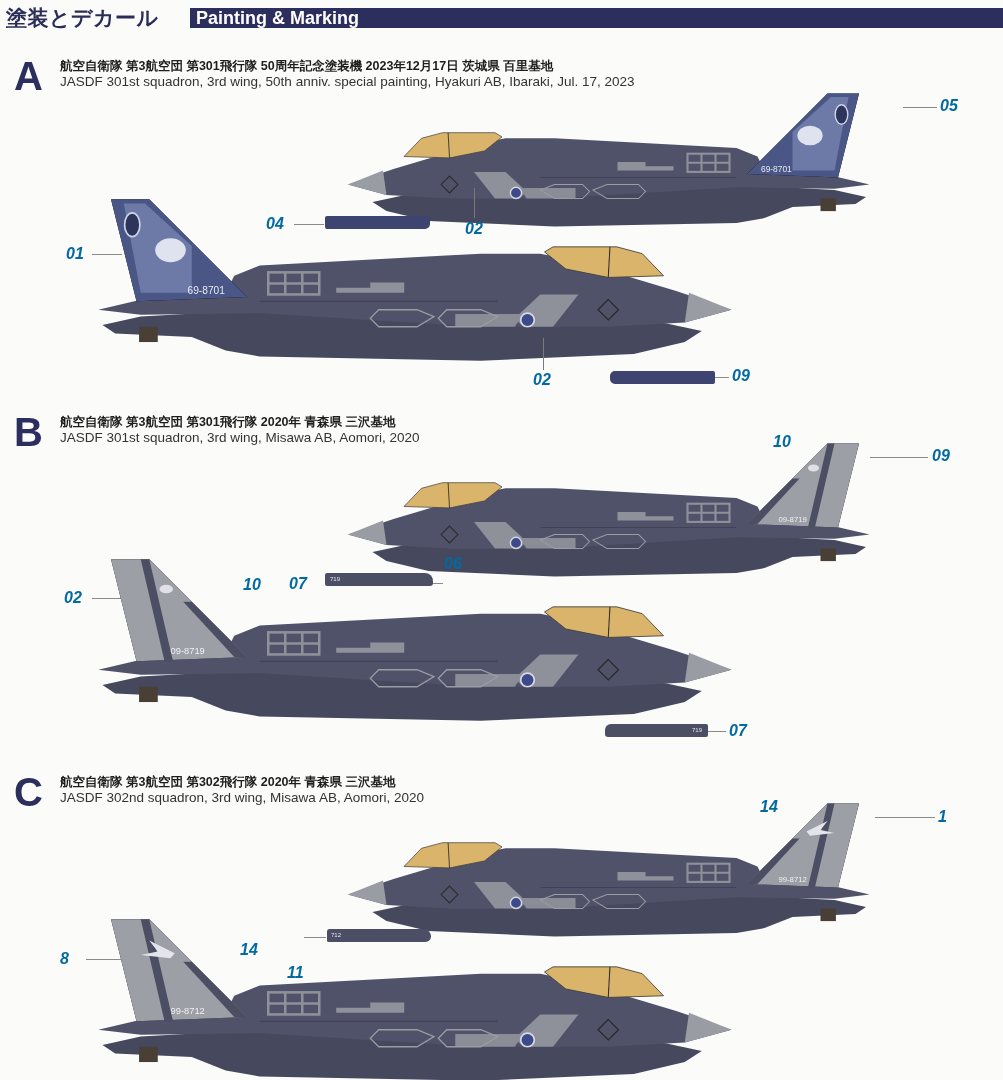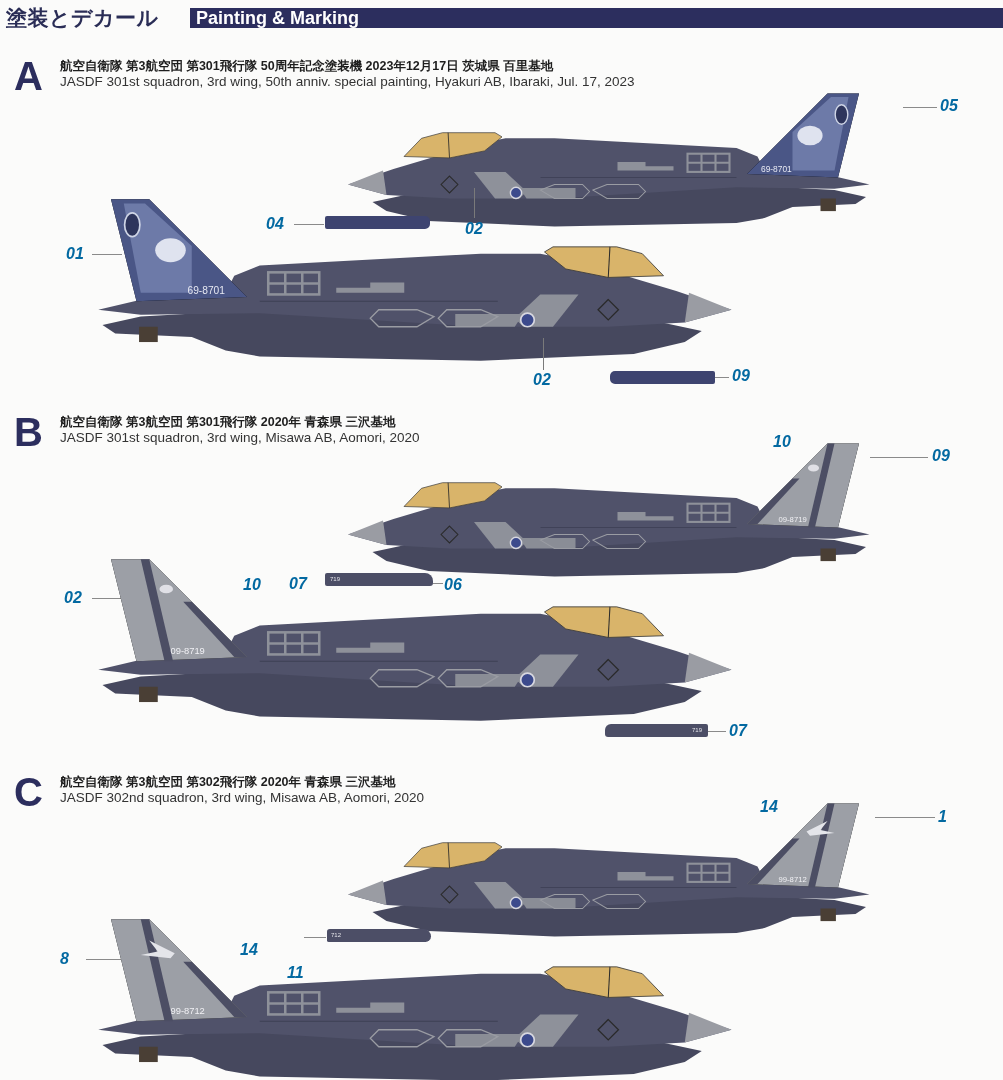--- a/index.html
+++ b/index.html
@@ -138,21 +138,21 @@
 
 <span class="callout" style="left:64px;top:589px">02</span>
 <div class="lead" style="left:92px;top:598px;width:60px"></div>
 <span class="callout" style="left:243px;top:576px">10</span>
 
 <span class="callout" style="left:289px;top:575px">07</span>
 <div class="strip" style="left:325px;top:573px;width:108px;border-radius:2px 8px 3px 2px">
   <span class="strip-txt" style="left:5px">719</span>
 </div>
 <div class="lead" style="left:433px;top:583px;width:10px"></div>
-<span class="callout" style="left:444px;top:576px">06</span>
+<span class="callout" style="left:444px;top:555px">06</span>
 
 <svg class="plane" style="left:42px;top:555px" width="750" height="170" viewBox="0 -55 750 200">
   <g transform="translate(750,0) scale(-1,1)">
     <use href="#jetL"></use>
     <path d="M575,65 L640,0 L690,-50 L735,-50 L705,70 Z" fill="#9c9fa6"></path>
     <path d="M575,65 L640,0 L650,0 L590,65 Z" fill="#4c4e64"></path>
     <path d="M690,-50 L700,-50 L672,70 L662,70 Z" fill="#4c4e64"></path>
     <ellipse cx="670" cy="-15" rx="8" ry="5" fill="#e0e0e6"></ellipse>
   </g>
   <text x="85" y="62" font-size="11" fill="#f0f0f4" font-family="Liberation Sans, sans-serif">09-8719</text>

